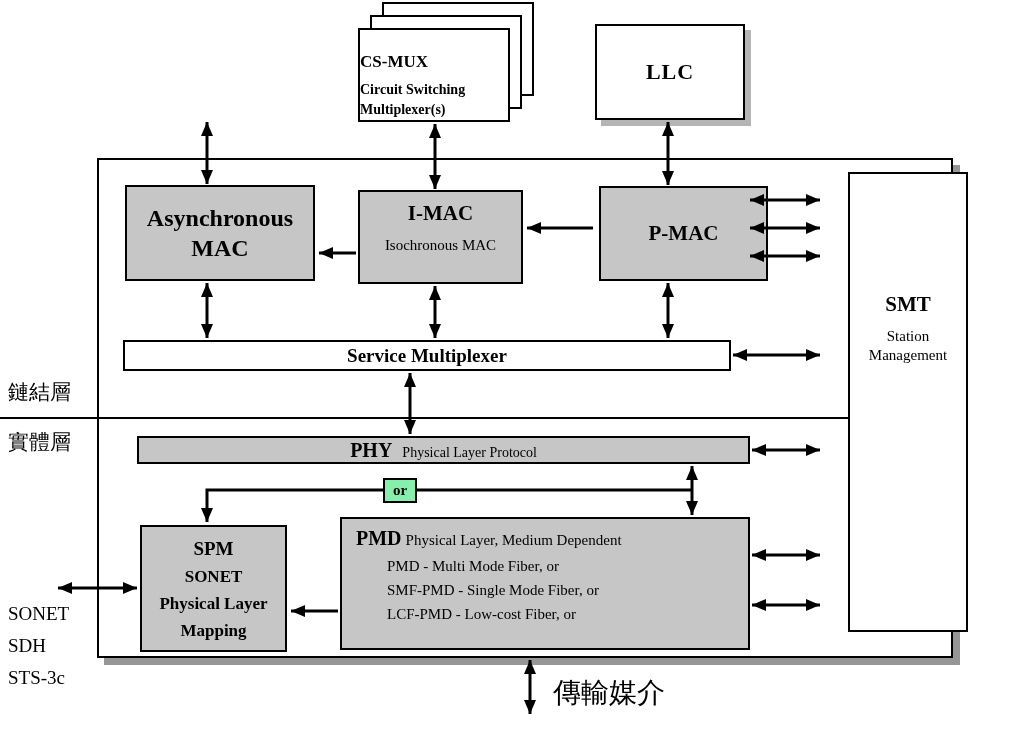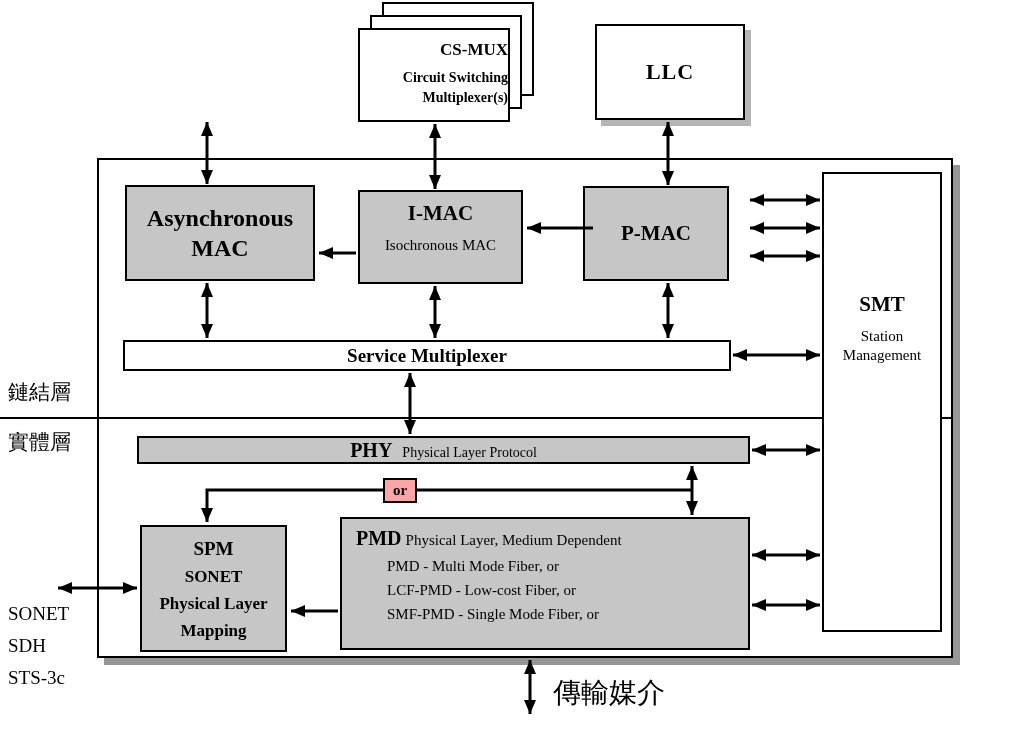--- a/index.html
+++ b/index.html
@@ -11,44 +11,44 @@
   .gray { background:#c6c6c6; }
   .main-box { position:absolute; left:97px; top:158px; width:856px; height:500px;
               border:2px solid #000; background:#fff; box-shadow:7px 7px 0 #969696; z-index:1; }
   .divider { position:absolute; left:0; top:417px; width:953px; height:2px; background:#000; z-index:2; }
 
   .center-col { display:flex; flex-direction:column; align-items:center; justify-content:center; text-align:center; }
   .big-title { font-size:24px; font-weight:bold; line-height:1.25; }
   .med-title { font-size:21px; font-weight:bold; line-height:1.2; }
   .sub { font-size:15px; line-height:1.3; }
 
-  .csmux { text-align:right; padding-top:10px; }
+  .csmux { text-align:left; padding-top:22px; }
   .csmux-title { font-size:17px; font-weight:bold; margin-bottom:8px; }
   .csmux-sub { font-size:14px; font-weight:bold; line-height:1.45; }
   .stack { background:#fff; }
 
   .llc-box { display:flex; align-items:center; justify-content:center; box-shadow:6px 6px 0 #b5b5b5; }
   .llc-title { font-size:22px; font-weight:bold; letter-spacing:1px; }
 
   .imac-box { padding-top:9px; text-align:center; }
   .imac-box .med-title { margin-bottom:10px; }
 
-  .smt-box { text-align:center; padding-top:118px; }
+  .smt-box { text-align:center; padding-top:118px;margin-left:26px; }
   .smt-box .med-title { margin-bottom:10px; }
   .smt-sub { font-size:15px; line-height:1.25; }
 
   .service-mux { display:flex; align-items:center; justify-content:center; }
   .service-mux-title { font-size:19px; font-weight:bold; }
 
   .phy-box { display:flex; align-items:baseline; justify-content:center; gap:10px; }
   .phy-title { font-size:20px; font-weight:bold; line-height:24px; }
   .phy-sub { font-size:14px; }
 
   .or-box { position:absolute; left:383px; top:478px; width:34px; height:25px;
-            border:2px solid #000; background:#fca5a5; z-index:5;
+            border:2px solid #000; background:#86efac; z-index:5;
             display:flex; align-items:center; justify-content:center;
             font-size:15px; font-weight:bold; }
 
   .spm-box { text-align:center; padding-top:8px; }
   .spm-line0 { font-size:19px; font-weight:bold; line-height:28px; }
   .spm-line { font-size:17px; font-weight:bold; line-height:27px; }
 
   .pmd-box { padding:8px 0 0 14px; }
   .pmd-head { margin-bottom:4px; }
   .pmd-title { font-size:20px; font-weight:bold; }
@@ -89,21 +89,21 @@
   <div class="box gray center-col" style="left:125px; top:185px; width:190px; height:96px;">
     <div class="big-title">Asynchronous</div>
     <div class="big-title">MAC</div>
   </div>
 
   <div class="box gray imac-box" style="left:358px; top:190px; width:165px; height:94px;">
     <div class="med-title">I-MAC</div>
     <div class="sub">Isochronous MAC</div>
   </div>
 
-  <div class="box gray center-col" style="left:583px; top:186px; width:146px; height:95px;">
+  <div class="box gray center-col" style="left:599px; top:186px; width:169px; height:95px;">
     <div class="med-title">P-MAC</div>
   </div>
 
   <div class="box smt-box" style="left:822px; top:172px; width:120px; height:460px;">
     <div class="med-title">SMT</div>
     <div class="smt-sub">Station</div>
     <div class="smt-sub">Management</div>
   </div>
 
   <div class="box service-mux" style="left:123px; top:340px; width:608px; height:31px;">
@@ -123,22 +123,22 @@
     <div class="spm-line">Physical Layer</div>
     <div class="spm-line">Mapping</div>
   </div>
 
   <div class="box gray pmd-box" style="left:340px; top:517px; width:410px; height:133px;">
     <div class="pmd-head">
       <span class="pmd-title">PMD</span>
       <span class="pmd-sub">Physical Layer, Medium Dependent</span>
     </div>
     <div class="pmd-opt">PMD - Multi Mode Fiber, or</div>
+    <div class="pmd-opt">SMF-PMD - Single Mode Fiber, or</div>
     <div class="pmd-opt">LCF-PMD - Low-cost Fiber, or</div>
-    <div class="pmd-opt">SMF-PMD - Single Mode Fiber, or</div>
   </div>
 
   <div class="left-label" style="left:8px; top:598px;">SONET</div>
   <div class="left-label" style="left:8px; top:630px;">SDH</div>
   <div class="left-label" style="left:8px; top:662px;">STS-3c</div>
 
   <div class="tm-label">傳輸媒介</div>
 
   <svg class="arrows" viewBox="0 0 1017 742" xmlns="http://www.w3.org/2000/svg">
     <defs>

